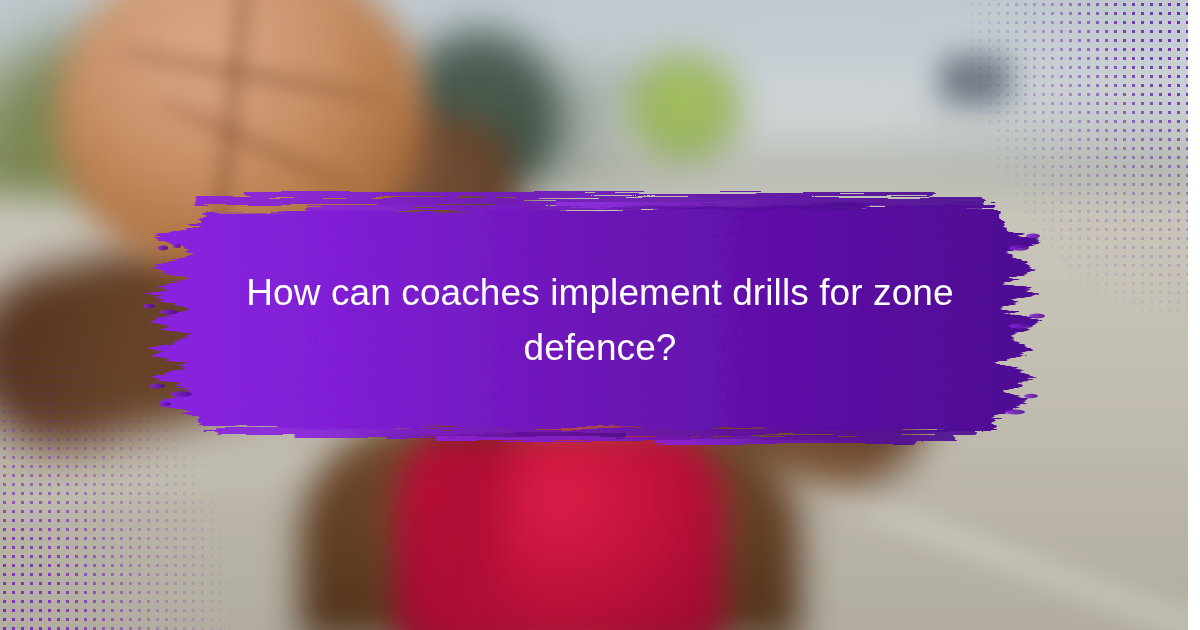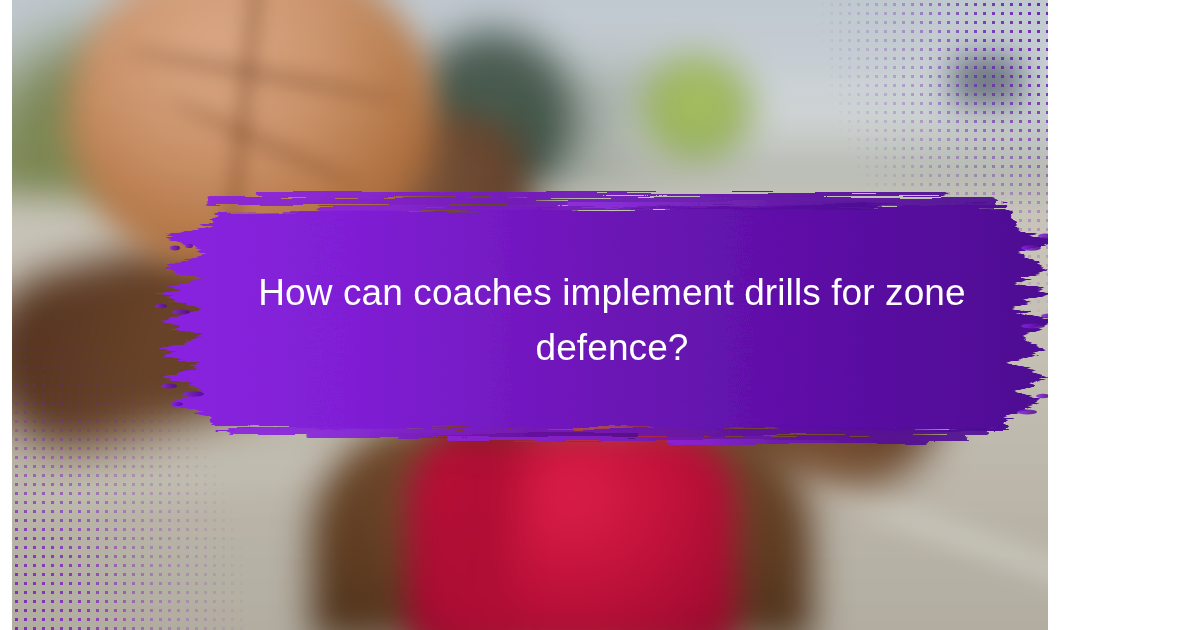--- a/index.html
+++ b/index.html
@@ -7,25 +7,24 @@
     margin: 0;
     padding: 0;
     background: #ffffff;
   }
   body {
     font-family: "Liberation Sans", sans-serif;
   }
 
   #stage {
     position: relative;
-    width: 1036px;
+    width: 1188px;
     height: 630px;
     overflow: hidden;
     background: #cfd4d6;
-    margin-left: 12px;
   }
 
   
   .photo-layer {
     position: absolute;
     inset: 0;
     overflow: hidden;
   }
   .photo-base {
     position: absolute;

